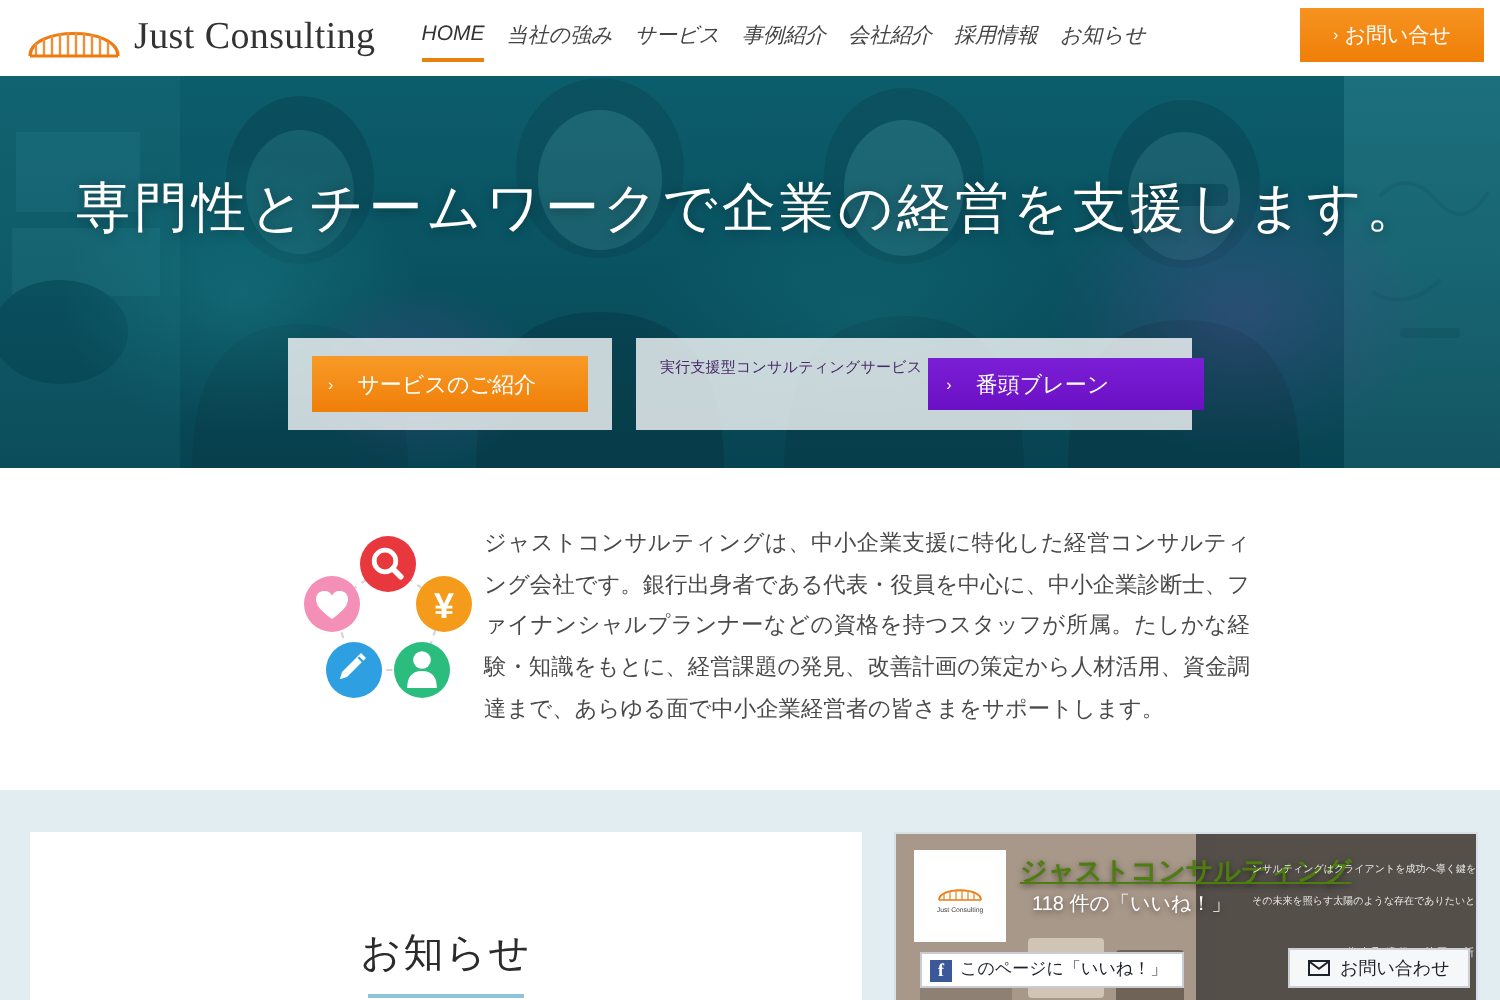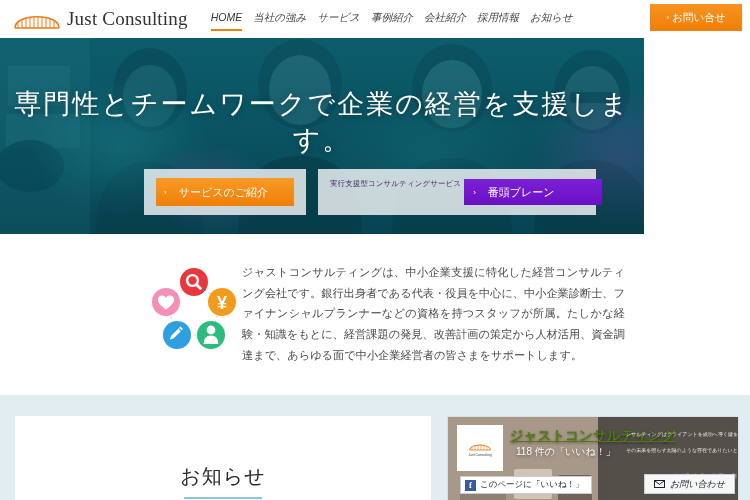--- a/index.html
+++ b/index.html
@@ -53,21 +53,21 @@
     color: #ffffff; font-size: 10.5px;
     display: flex; align-items: center; justify-content: center;
     cursor: pointer; white-space: nowrap; border: none;
     font-family: inherit;
   }
   .contact-btn .chev { font-size: 8px; margin-right: 3px; }
 
   
   .hero {
     position: absolute; top: 38px; left: 0;
-    width: 644px; height: 196px;
+    width: 750px; height: 196px;
     overflow: hidden;
     background: #ef4444;
   }
   .hero-photo { position: absolute; inset: 0; }
   .hero-tint {
     position: absolute; inset: 0;
     background: linear-gradient(180deg, rgba(10,92,108,.55) 0%, rgba(8,80,95,.62) 50%, rgba(6,64,78,.7) 100%);
   }
   .hero-title {
     position: absolute; left: 0; right: 0; top: 48px;
@@ -193,21 +193,21 @@
     font-size: 9px; font-weight: bold; line-height: 11px; text-align: center;
     font-family: "Liberation Serif", serif;
   }
   .fb-like-label { font-size: 8.5px; color: #1d2129; white-space: nowrap; }
   .fb-contact-btn {
     position: absolute; left: 196px; top: 57px;
     height: 20px; background: #f6f7f9; border: 1px solid #ccd0d5;
     display: flex; align-items: center; gap: 5px;
     padding: 0 9px; cursor: pointer;
   }
-  .fb-contact-label { font-size: 9px; color: #1d2129; white-space: nowrap; font-style: italic; }
+  .fb-contact-label { font-size: 9px; color: #1d2129; white-space: nowrap; }
 </style>
 </head>
 <body>
 
 <div class="page">
 
   <div class="header">
     <div class="logo-wrap">
       <svg class="logo-mark" viewBox="0 0 46 24">
         <path d="M1 21 C1 6, 45 6, 45 21" fill="none" stroke="#ee7a10" stroke-width="1.6"></path>

